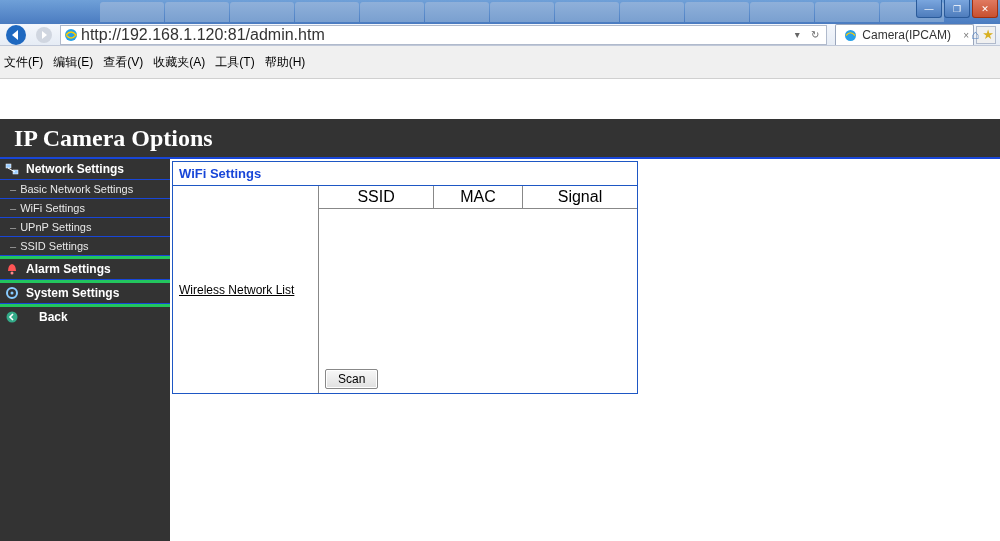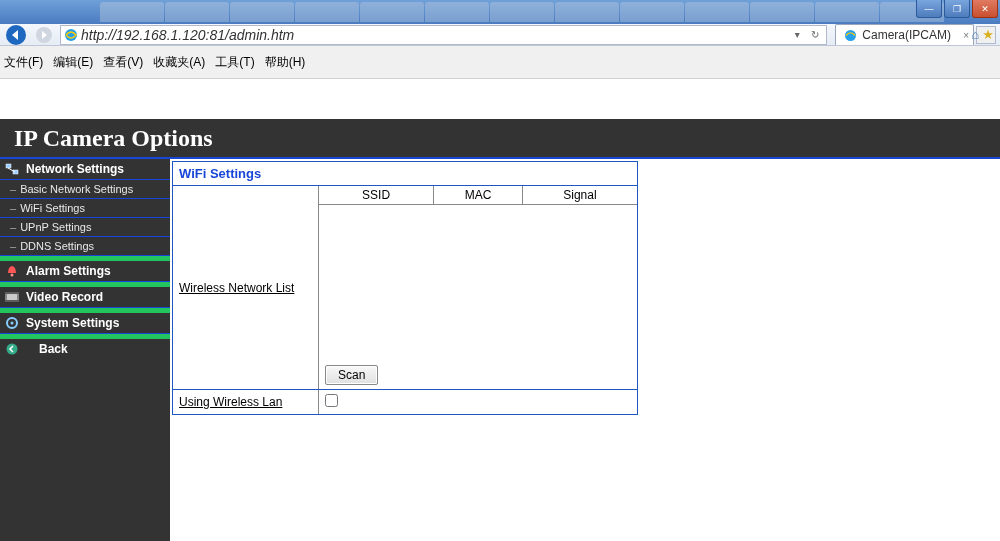--- a/index.html
+++ b/index.html
@@ -13,50 +13,50 @@
   .win-controls { position: absolute; right: 2px; top: 0; display: flex; }
   .win-btn { width: 26px; height: 18px; background: linear-gradient(#7aa6de,#4e7cbc); border: 1px solid #2a5a9a; border-top:none; border-radius: 0 0 3px 3px; margin-left: 2px; color: #fff; font-size: 9px; display:flex; align-items:center; justify-content:center; }
   .win-btn.close { background: linear-gradient(#e07a60,#c85030); border-color:#a03010;}
   
   .navbar { height: 22px; background: linear-gradient(#f4f7fc,#e6ecf5); border-bottom:1px solid #c0c8d8; display:flex; align-items:center; padding: 0 4px; gap:4px; }
   .nav-btn { width:24px; height:20px; display:flex; align-items:center; justify-content:center; }
   .nav-back svg circle{fill:#1e68c0;} .nav-back svg path{fill:#fff;}
   .nav-fwd svg circle{fill:#d0d6e0;} .nav-fwd svg path{fill:#fff;}
   .ie-icon { width:16px; height:16px; display:inline-flex; align-items:center; justify-content:center;}
   .url-row { flex:1; display:flex; align-items:center; border:1px solid #b0bacc; background:#fff; height:20px; padding:0 2px;}
-  .url-input { border:none; outline:none; flex:1; font-size:14px; padding:0 2px; color:#333;font-style:italic;}
+  .url-input { border:none; outline:none; flex:1; font-size:16px; padding:0 2px; color:#333;}
   .url-btn { width:18px; height:16px; color:#666; font-size:10px; display:flex; align-items:center; justify-content:center;}
   .tab-row { display:flex; align-items:center; margin-left:4px; }
   .tab-active { border:1px solid #9aa6bc; border-bottom:none; background:#fff; padding:2px 22px 2px 6px; font-size:12px; color:#333; position:relative; display:flex; align-items:center; gap:4px; border-radius:2px 2px 0 0;}
   .tab-close { position:absolute; right:4px; font-size:10px; color:#777;}
   .small-sq { width:20px; height:18px; border:1px solid #b0bacc; margin-left:2px; background:#f0f0f0;}
 
   .menubar { height: 20px; background:#f0f0f0; border-bottom:1px solid #d0d0d0; display:flex; align-items:center; padding:16px 4px; gap:10px; font-size:12px; }
   .menubar span { color:#000; }
 
   
   .page-wrap { position:relative;margin-top:40px; }
   .page-header { background:#333; color:#fff; height:40px; display:flex; align-items:center; padding:0 14px; font-family: "Times New Roman", serif; font-weight:bold; font-size:24px; border-bottom:2px solid #1846d8; }
   .layout { display:flex; height: 435px; }
   .sidebar { width:170px; background:#333; color:#fff; }
-  .side-cat { display:flex; align-items:center; gap:6px; padding:3px 4px; font-weight:bold; font-size:12px; border-bottom:1px solid #1846d8; border-top:5px solid #22c55e; }
+  .side-cat { display:flex; align-items:center; gap:6px; padding:3px 4px; font-weight:bold; font-size:12px; border-bottom:1px solid #1846d8; border-top:3px solid #22c55e; }
   .side-cat:first-child{border-top:none;}
   .side-ico { width:16px; height:14px; display:inline-flex; align-items:center; justify-content:center;}
   .side-sub { display:flex; align-items:center; padding:3px 4px 3px 10px; font-size:11px; color:#e8e8e8; border-bottom:1px solid #1846d8;}
   .dash { color:#aaa; margin-right:4px;}
   .content { flex:1; background:#fff; padding:2px 0 0 2px; }
   
   .config-table { border:1px solid #1e57c4; width:466px; border-collapse:collapse; }
   .cfg-title { color:#1846d8; font-weight:bold; font-size:13px; padding:4px 6px; border-bottom:1px solid #1e57c4;}
   .cfg-row { display:flex; border-top:1px solid #1e57c4; }
   .cfg-label { width:146px; border-right:1px solid #888; padding:4px 6px; font-size:12px; display:flex; align-items:center;text-decoration:underline;}
   .cfg-val { flex:1; padding:4px 6px; }
   
   .inner-head { display:flex; border-bottom:1px solid #888;}
-  .inner-head > div { border-right:1px solid #888; text-align:center; font-size:12px; padding:2px 0;}
+  .inner-head > div { border-right:1px solid #888; text-align:center; font-size:16px; padding:2px 0;}
   .inner-head > div:last-child{border-right:none;}
   .col-ssid{flex:1.3;} .col-mac{flex:1;} .col-sig{flex:1.3;}
   .list-body { height:156px; }
   .scan-row { padding:4px 6px; }
   .btn { background:linear-gradient(#f8f8f8,#e0e0e0); border:1px solid #888; border-radius:2px; padding:2px 12px; font-size:12px; box-shadow:0 0 0 1px #fff inset;}
   .btn-row { text-align:left; padding:4px 0; }
   .btn-row .btn{ margin-left:174px;}
   .btn-row .btn + .btn { margin-left:20px;}
   .chk { width:13px; height:13px;}
 </style>
@@ -159,41 +159,30 @@
       <div class="side-sub">
           <span class="dash">–</span>
           <span>WiFi Settings</span>
         </div>
       <div class="side-sub">
           <span class="dash">–</span>
           <span>UPnP Settings</span>
         </div>
       <div class="side-sub">
           <span class="dash">–</span>
-          <span>DDNS Settings</span>
+          <span>SSID Settings</span>
         </div>
       <div class="side-cat">
         <span class="side-ico">
             <svg width="12" height="12">
               <path d="M6 1 Q2 2 2 8 L10 8 Q10 2 6 1 Z" fill="#f55"></path>
               <circle cx="6" cy="10" r="1.5" fill="#f88"></circle>
             </svg>
           </span>
         <span>Alarm Settings</span>
-      </div>
-      <div class="side-cat">
-        <span class="side-ico">
-            <svg width="14" height="10">
-              <rect x="0" y="0" width="14" height="10" fill="#888"></rect>
-              <rect x="2" y="2" width="10" height="6" fill="#ccc"></rect>
-              <line x1="0" y1="1" x2="14" y2="1" stroke="#333"></line>
-              <line x1="0" y1="9" x2="14" y2="9" stroke="#333"></line>
-            </svg>
-          </span>
-        <span>Video Record</span>
       </div>
       <div class="side-cat">
         <span class="side-ico">
             <svg width="12" height="12">
               <circle cx="6" cy="6" r="5" fill="none" stroke="#8cf" stroke-width="2"></circle>
               <circle cx="6" cy="6" r="1.5" fill="#8cf"></circle>
             </svg>
           </span>
         <span>System Settings</span>
       </div>
@@ -218,20 +207,16 @@
               <div class="col-ssid">SSID</div>
               <div class="col-mac">MAC</div>
               <div class="col-sig">Signal</div>
             </div>
             <div class="list-body"></div>
             <div class="scan-row">
               <button class="btn">Scan</button>
             </div>
           </div>
         </div>
-        <div class="cfg-row">
-          <div class="cfg-label">Using Wireless Lan</div>
-          <div class="cfg-val"><input type="checkbox" class="chk" style=""></div>
-        </div>
       </div>
     </div>
   </div>
 </div>
 
 </body></html>

